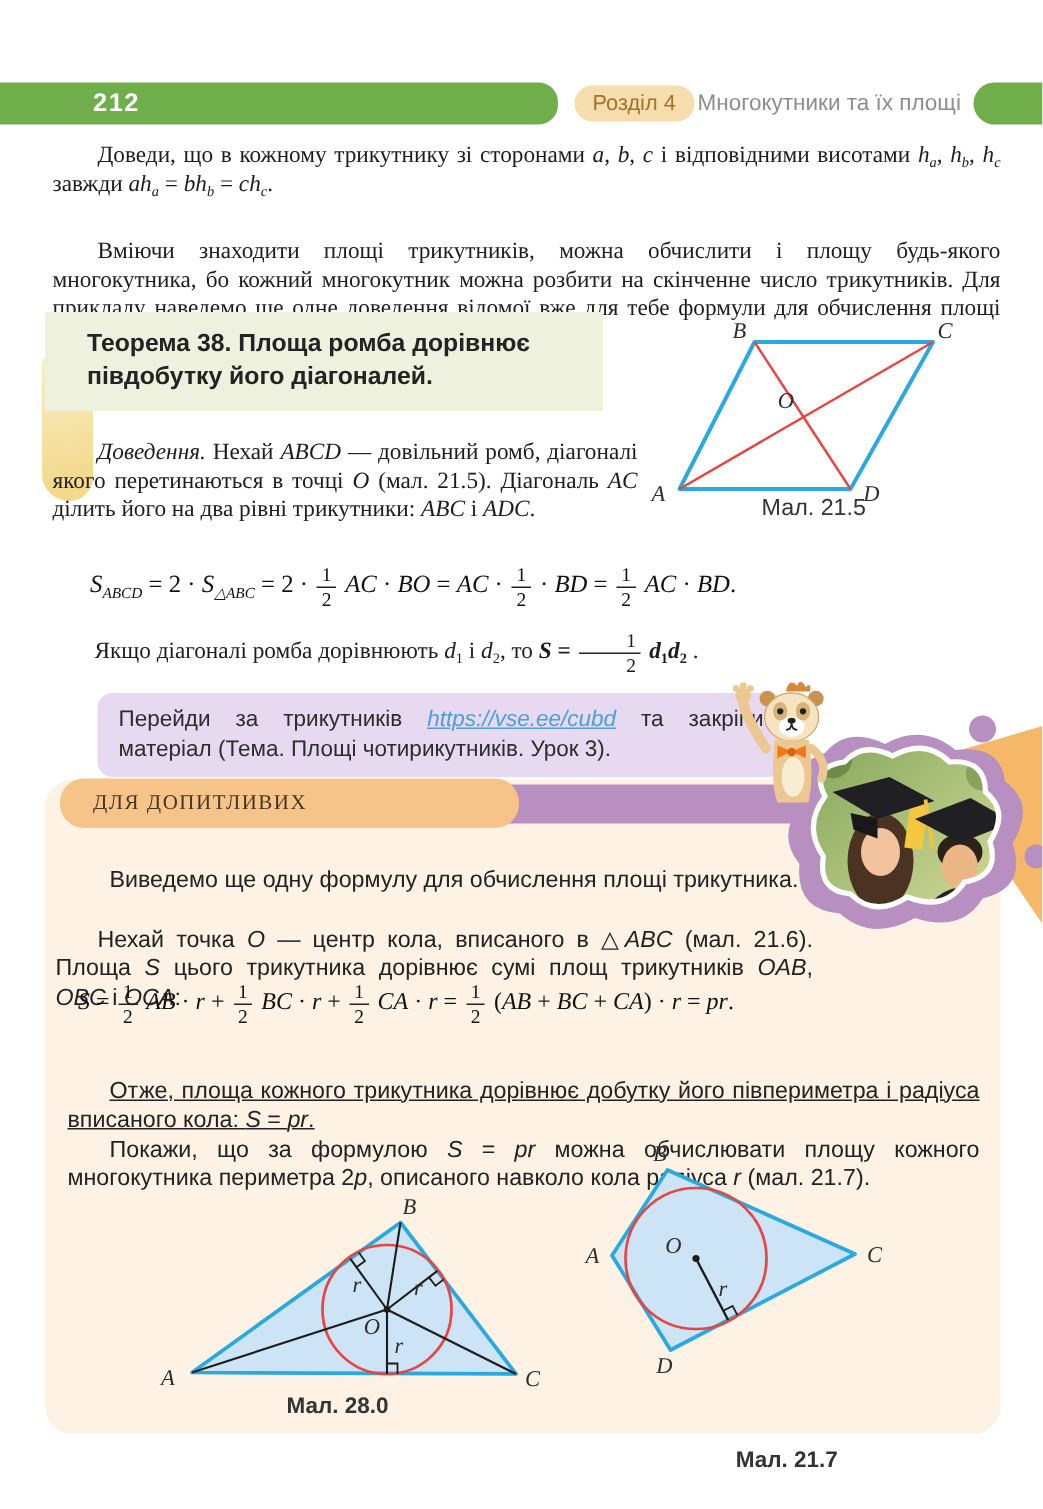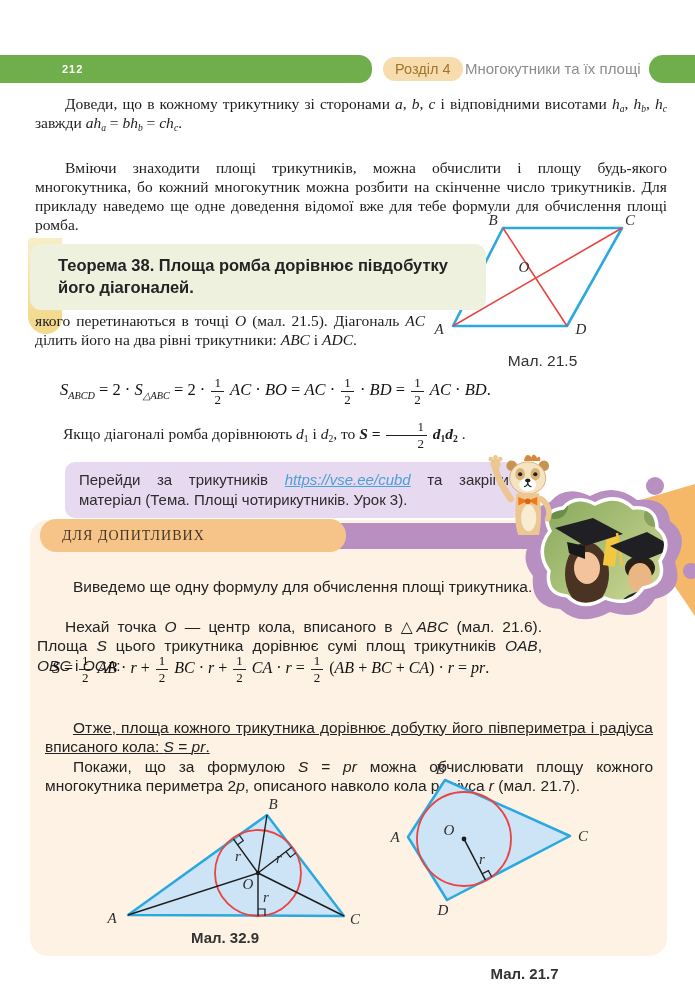--- a/index.html
+++ b/index.html
@@ -2,21 +2,21 @@
 <html lang="uk" style="--green: #6fae4b; --beige: #f7ddae; --purple_bar: #b98fc2; --orange_pill: #f6c488; --cream: #fdf2e4; --lavender: #e7d9ef; --link_blue: #4aa0d8; --figure_blue: #2aa9e1; --figure_fill: #cde3f6; --figure_red: #e84440; --theorem_bg: #edf1de; --accent_yellow: #f2d98b;"><head>
 <meta charset="utf-8">
 <style>
   html,body{margin:0;padding:0;background:#ffffff;}
   body{width:695px;height:1006px;position:relative;overflow:hidden;
        font-family:"Liberation Sans",sans-serif;}
   .abs{position:absolute;box-sizing:border-box;}
 
   
   .hbar{left:0;top:55px;width:372px;height:28px;background:var(--green);
-        border-radius:0 13px 13px 0;color:#fff;font-weight:bold;font-size:11px;
+        border-radius:0 13px 13px 0;color:#fff;font-weight:bold;font-size:17px;
         line-height:28px;padding-left:62px;letter-spacing:1px;}
   .hpill{left:383px;top:57px;height:24px;background:var(--beige);border-radius:12px;
          color:#a1742f;font-size:14.5px;line-height:24px;padding:0 12px;}
   .htitle{left:465px;top:59px;color:#8d8d8d;font-size:15px;line-height:20px;}
   .htab{left:649px;top:55px;width:46px;height:28px;background:var(--green);
         border-radius:14px 0 0 14px;}
 
   
   .serif-p{font-family:"Liberation Serif",serif;font-size:15.5px;line-height:19px;
            color:#1c1c1c;text-align:justify;margin:0;}
@@ -26,23 +26,23 @@
   sub{font-size:0.62em;vertical-align:-0.35em;line-height:0;}
 
   .frac{display:inline-block;text-align:center;vertical-align:middle;line-height:1.05;
         margin:0 2px;font-style:normal;font-size:13px;}
   .frac .fr-t{display:block;border-bottom:1px solid #222;padding:0 3px 1px;}
   .frac .fr-b{display:block;padding-top:1px;}
 
   .theorem-wedge{left:28px;top:238px;width:34px;height:96px;z-index:0;
         background:linear-gradient(168deg,#f9eec9 0%,var(--accent_yellow) 85%);
         border-radius:4px 0 16px 18px;}
-  .theorem{left:30px;top:244px;width:456px;height:66px;background:var(--theorem_bg);
+  .theorem{left:30px;top:208px;width:372px;height:66px;background:var(--theorem_bg);
         z-index:1;padding:10px 12px 0 28px;font-weight:bold;font-size:16.5px;
-        line-height:22px;color:#232323;border-radius:11px;}
+        line-height:22px;color:#232323;border-radius:1px;}
   .proof{left:35px;top:292px;width:390px;}
 
   .formula{font-family:"Liberation Serif",serif;font-size:16.5px;color:#111;}
   .f1{left:60px;top:376px;width:608px;}
   .dsent{left:35px;top:420px;width:612px;font-family:Liberation Serif, serif;
          font-size:15.5px;color:#1c1c1c;text-indent:28px;}
 
   .linkbox{left:65px;top:462px;width:458px;background:var(--lavender);
          border-radius:10px;padding:8px 14px;font-size:15px;line-height:20px;
          color:#2c2c2c;text-align:justify;}
@@ -58,21 +58,21 @@
 
   .c-p{font-size:15.5px;line-height:19.5px;color:#222;text-align:justify;}
   .c-ind{text-indent:28px;}
   .cp1{left:45px;top:561px;width:492px;}
   .cp2{left:37px;top:601px;width:505px;}
   .cf{left:52px;top:654px;width:566px;font-size:16px;}
   .cp3{left:45px;top:702px;width:608px;text-decoration:underline;}
   .cp4{left:45px;top:741px;width:608px;}
 
   .figcap{font-size:15px;font-weight:bold;color:#333;text-align:center;}
-  .cap215{left:430px;top:352px;width:225px;font-weight:normal;font-size:15.5px;}
+  .cap215{left:430px;top:330px;width:225px;font-weight:normal;font-size:15.5px;}
   .cap216{left:95px;top:929px;width:260px;}
   .cap217{left:412px;top:929px;width:225px;margin-top:36px;}
 
   .figlbl{font-family:"Liberation Serif",serif;font-style:italic;font-size:15px;fill:#2e2e2e;}
   svg{display:block;}
 </style>
 </head>
 <body>
 
 <div class="abs hbar">212</div>
@@ -190,21 +190,21 @@
   </g>
   <circle cx="193" cy="101" r="2.2" fill="#1c1c1c"></circle>
   <text class="figlbl" x="208" y="37" text-anchor="middle">B</text>
   <text class="figlbl" x="47" y="151" text-anchor="middle">A</text>
   <text class="figlbl" x="290" y="152" text-anchor="middle">C</text>
   <text class="figlbl" x="183" y="117" text-anchor="middle">O</text>
   <text class="figlbl" x="173" y="89" text-anchor="middle">r</text>
   <text class="figlbl" x="214" y="91" text-anchor="middle">r</text>
   <text class="figlbl" x="201" y="130" text-anchor="middle">r</text>
 </svg>
-<div class="abs figcap cap216">Мал. 32.9</div>
+<div class="abs figcap cap216">Мал. 28.0</div>
 
 <svg class="abs" style="left:385px;top:763px;" width="235" height="155" viewBox="0 0 235 155">
   <polygon points="23,74 60,17 185,73 62,137" fill="#cde3f6" stroke="#2aa9e1" stroke-width="2.5" stroke-linejoin="round"></polygon>
   <circle cx="79" cy="76" r="47" fill="none" stroke="#e84440" stroke-width="1.8"></circle>
   <line x1="79" y1="76" x2="100.4" y2="117" stroke="#1c1c1c" stroke-width="1.6"></line>
   <polyline points="106.6,113.8 103.4,107.6 97.2,110.8" fill="none" stroke="#1c1c1c" stroke-width="1.2"></polyline>
   <circle cx="79" cy="76" r="2.4" fill="#1c1c1c"></circle>
   <text class="figlbl" x="55" y="11" text-anchor="middle">B</text>
   <text class="figlbl" x="10" y="79" text-anchor="middle">A</text>
   <text class="figlbl" x="198" y="78" text-anchor="middle">C</text>

